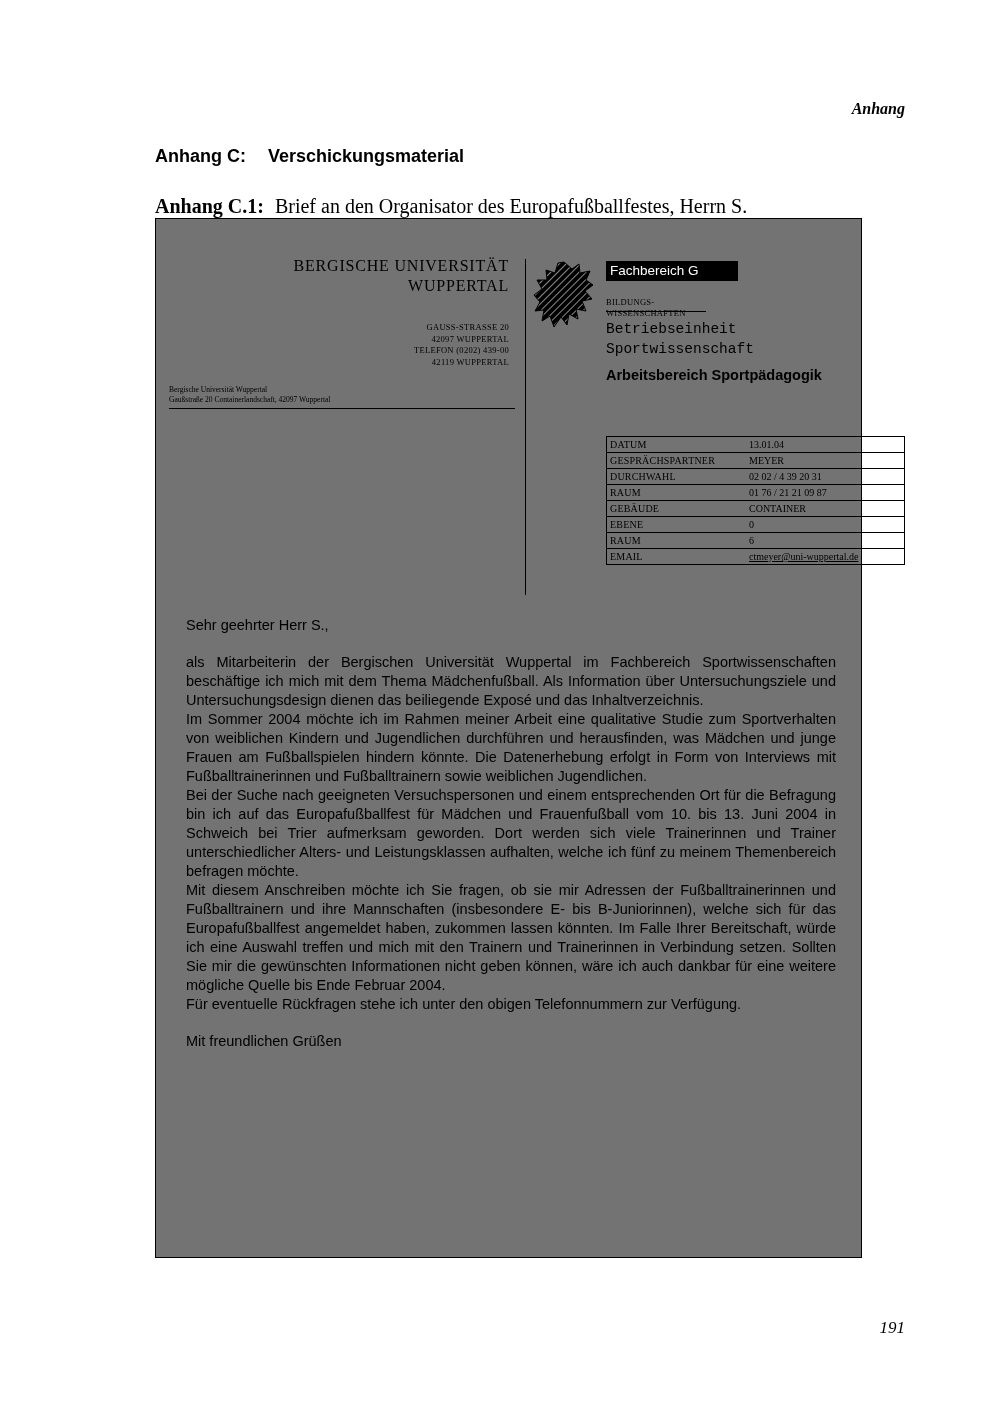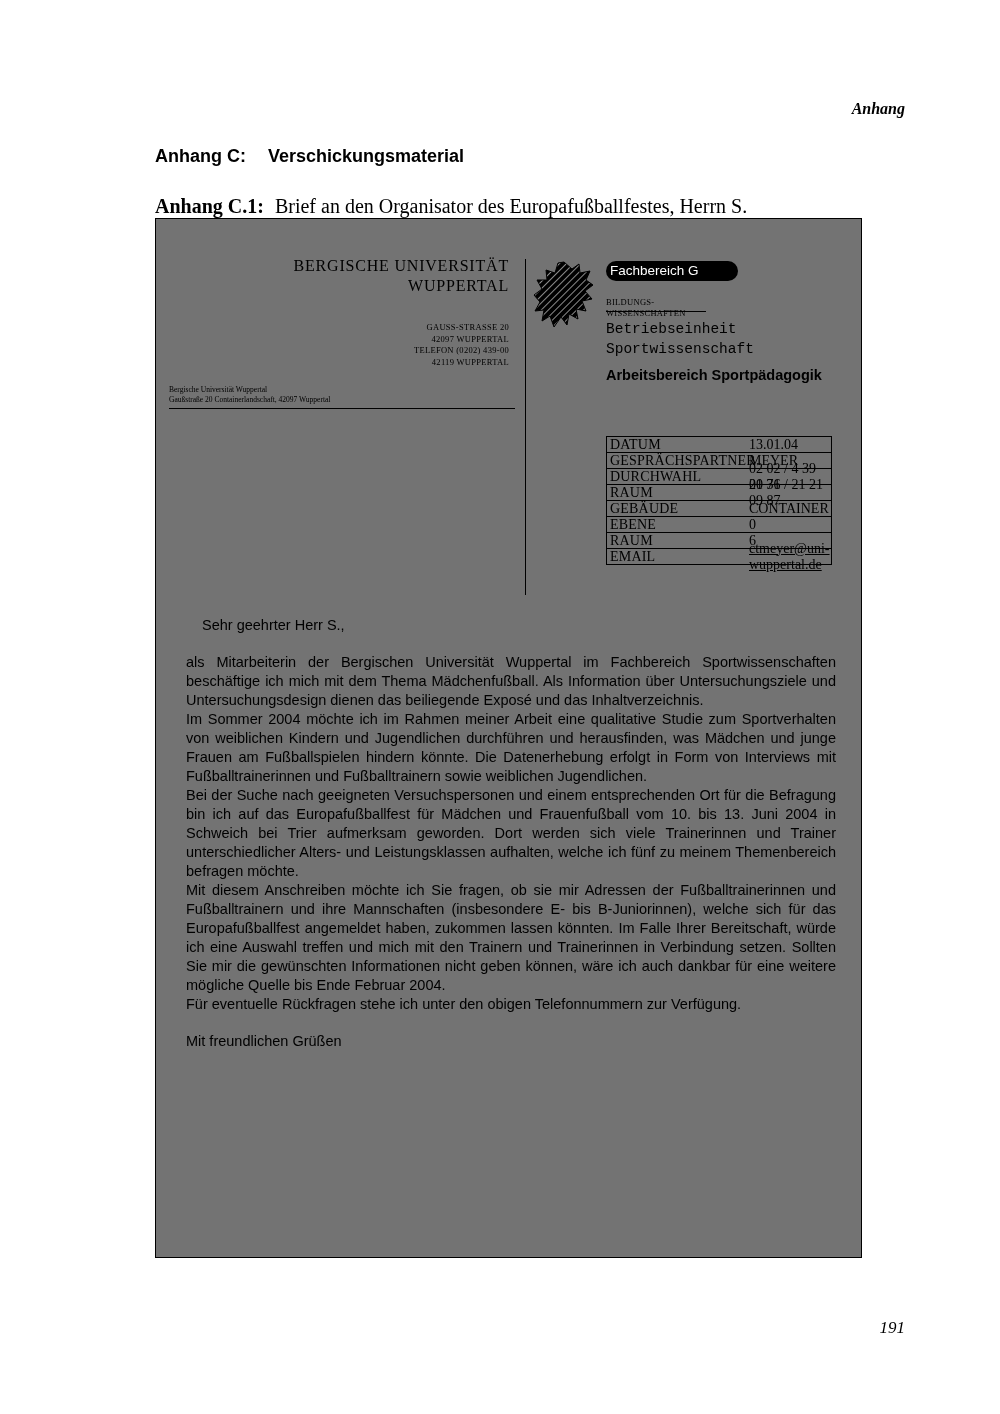--- a/index.html
+++ b/index.html
@@ -78,21 +78,20 @@
     width: 62px; height: 70px;
   }
 
   
   .badge {
     position: absolute; left: 450px; top: 42px; width: 132px;
     background: #000; color: #fff;
     font-family: "Liberation Sans", sans-serif;
     font-size: 13.5px; line-height: 17px;
     padding: 1px 0 2px 4px;
-    border-radius: 10px;
   }
   .dept-sub {
     position: absolute; left: 450px; top: 78px;
     font-family: "Liberation Serif", serif;
     font-size: 8.5px; line-height: 10.5px; letter-spacing: 0.3px;
   }
   .dept-rule {
     position: absolute; left: 450px; top: 92px;
     width: 100px; height: 0; border-top: 1px solid #000;
   }
@@ -103,40 +102,40 @@
   }
   .area {
     position: absolute; left: 450px; top: 148px;
     font-family: "Liberation Sans", sans-serif;
     font-size: 14.5px;
     font-weight: bold;
   }
 
   
   .infobox {
-    position: absolute; left: 450px; top: 217px; width: 226px;
+    position: absolute; left: 450px; top: 217px; width: 299px;
     border: 1px solid #000; border-top: none;
-    font-family: "Liberation Serif", serif; font-size: 14px;
+    font-family: "Liberation Serif", serif; font-size: 10px;
   }
   .info-row {
     display: flex; align-items: center;
     height: 16px; border-top: 1px solid #000;
   }
   .info-label { width: 142px; padding-left: 3px; letter-spacing: 0.2px; }
   .info-value { flex: 1; }
   .info-value.email { text-decoration: underline; }
 
   
   .letter-body {
     position: absolute; left: 30px; top: 397px; width: 650px;
     font-family: "Liberation Sans", sans-serif;
     font-size: 14.5px; line-height: 19px;
   }
   .subject    { margin: 0 0 37px 0; }
-  .salutation { margin: 0 0 18px 16px; }
+  .salutation { margin: 0 0 18px 0; }
   .para       { margin: 0; text-align: justify; }
   .closing-thanks  { margin: 27px 0 0 0; }
   .closing-regards { margin: 18px 0 0 0; }
 </style>
 </head>
 <body>
 
 <div class="page">
 
   <div class="running-head">Anhang</div>

